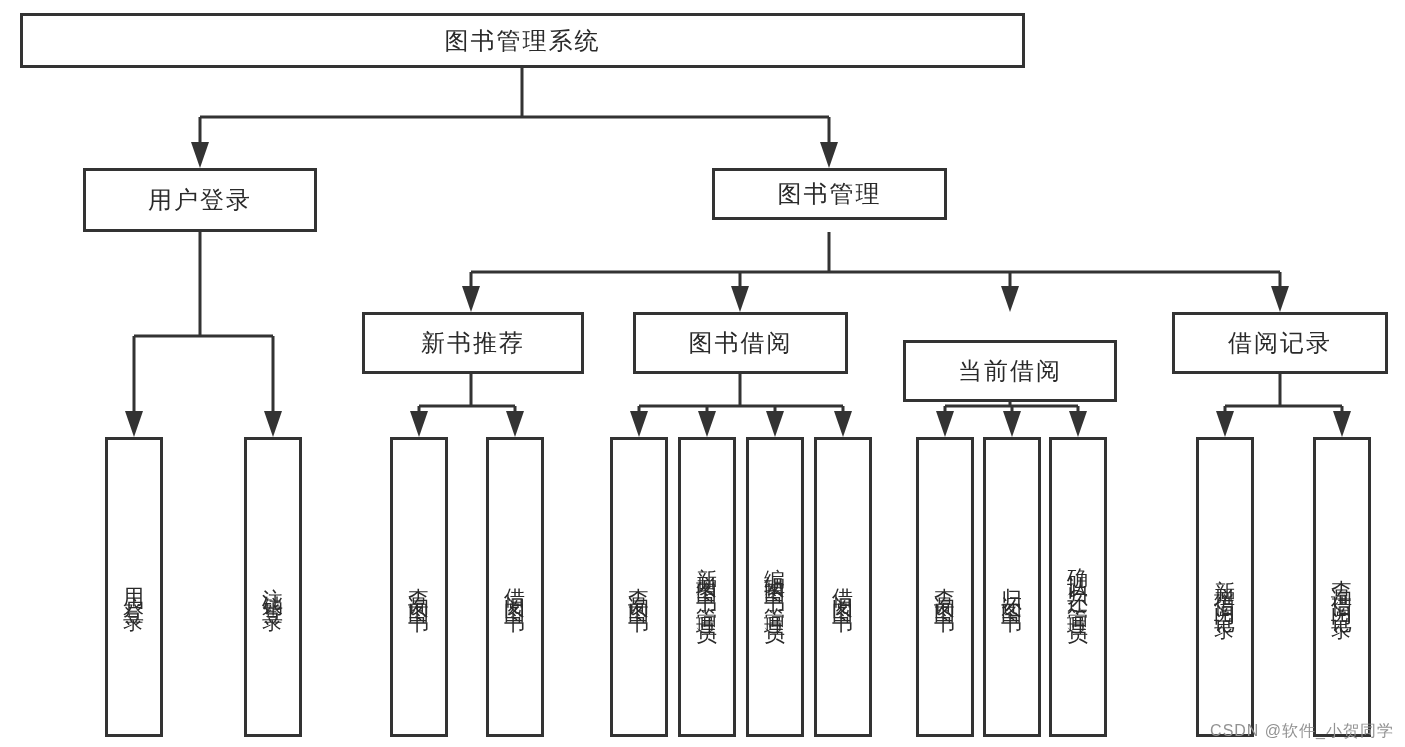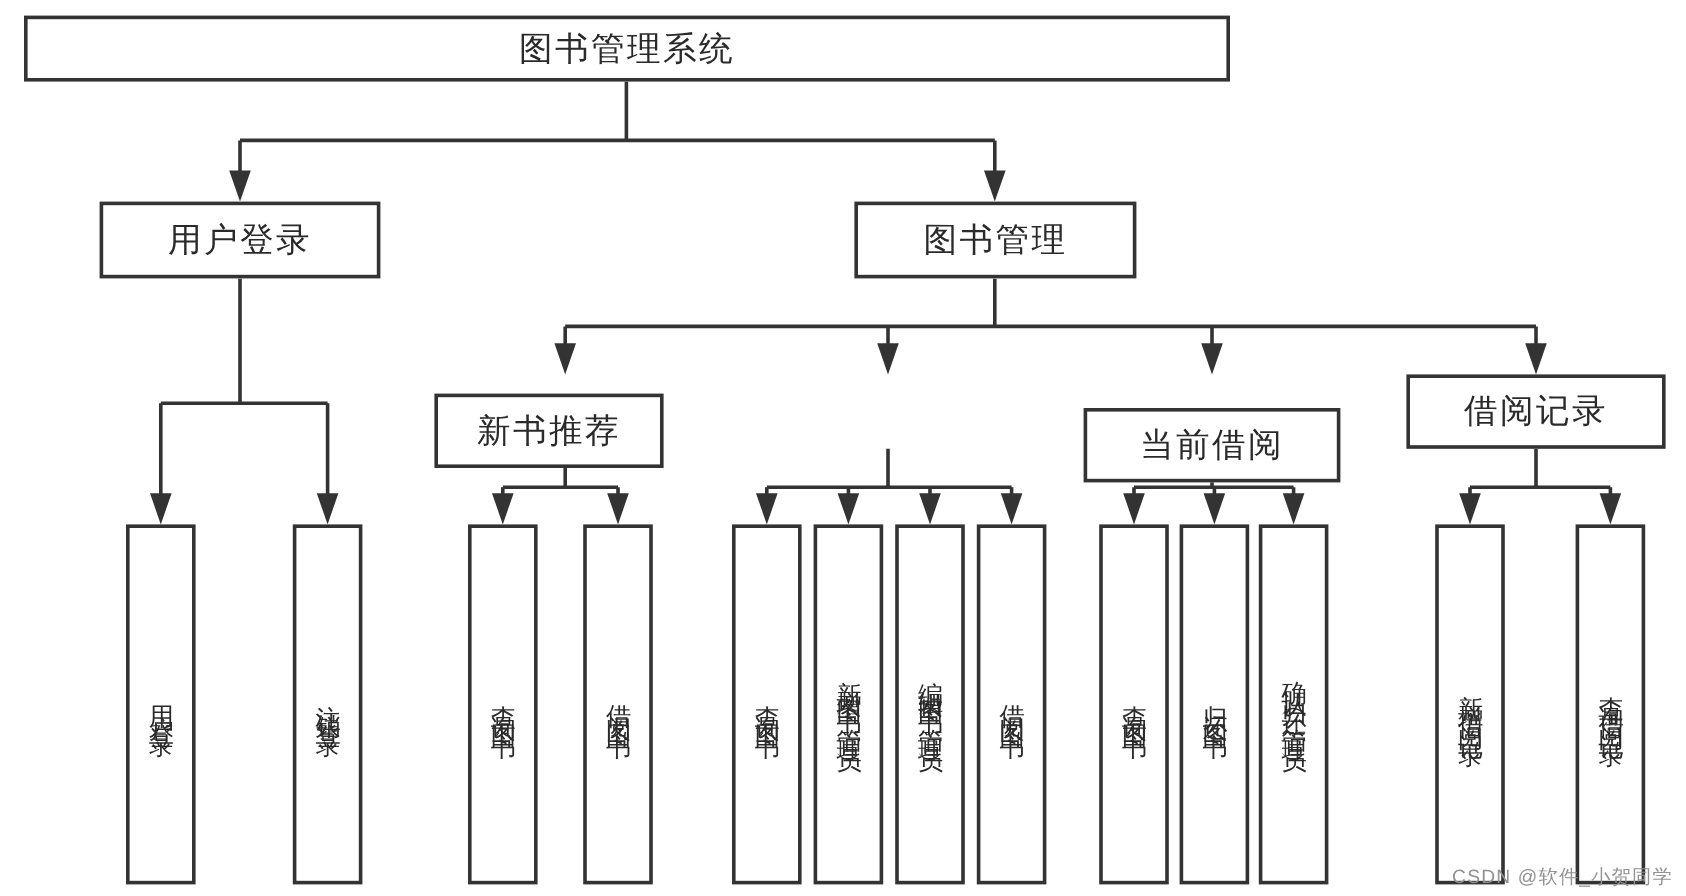--- a/index.html
+++ b/index.html
@@ -20,21 +20,21 @@
     position: absolute;
     box-sizing: border-box;
     border: 3px solid var(--line, #333333);
     background: #ffffff;
     display: flex;
     align-items: center;
     justify-content: center;
     color: var(--text, #2a2a2a);
   }
   .h-node {
-    font-size: 28px;
+    font-size: 24px;
     letter-spacing: 2px;
     white-space: nowrap;
   }
   .v-node {
     font-size: 21px;
     letter-spacing: 8px;
     writing-mode: vertical-rl;
     text-orientation: mixed;
     line-height: 1;
   }
@@ -83,23 +83,24 @@
       <polygon points="1003,411 1021,411 1012,437"></polygon>
       <polygon points="1069,411 1087,411 1078,437"></polygon>
       <polygon points="1216,411 1234,411 1225,437"></polygon>
       <polygon points="1333,411 1351,411 1342,437"></polygon>
     </g>
   </svg>
 
   <div class="node h-node" style="left:20px; top:13px; width:1005px; height:55px;">图书管理系统</div>
 
   <div class="node h-node" style="left:83px; top:168px; width:234px; height:64px;">用户登录</div>
-  <div class="node h-node" style="left:712px; top:168px; width:235px; height:64px;font-family:Liberation Mono, monospace;">图书管理</div>
+  <div class="node h-node" style="left:712px; top:168px; width:235px; height:52px;font-family:Liberation Mono, monospace;">图书管理</div>
 
-  <div class="node h-node" style="left:362px; top:312px; width:191px; height:62px;margin-top:16px;">新书推荐</div>
+  <div class="node h-node" style="left:362px; top:312px; width:222px; height:62px;">新书推荐</div>
+  <div class="node h-node" style="left:633px; top:312px; width:215px; height:62px;">图书借阅</div>
   <div class="node h-node" style="left:903px; top:312px; width:214px; height:62px;margin-top:28px;">当前借阅</div>
   <div class="node h-node" style="left:1172px; top:312px; width:216px; height:62px;">借阅记录</div>
 
   <div class="node v-node" style="left:105px; top:437px; width:58px; height:300px;">用户登录</div>
   <div class="node v-node" style="left:244px; top:437px; width:58px; height:300px;">注销登录</div>
 
   <div class="node v-node" style="left:390px; top:437px; width:58px; height:300px;">查询图书</div>
   <div class="node v-node" style="left:486px; top:437px; width:58px; height:300px;">借阅图书</div>
 
   <div class="node v-node" style="left:610px; top:437px; width:58px; height:300px;">查询图书</div>

